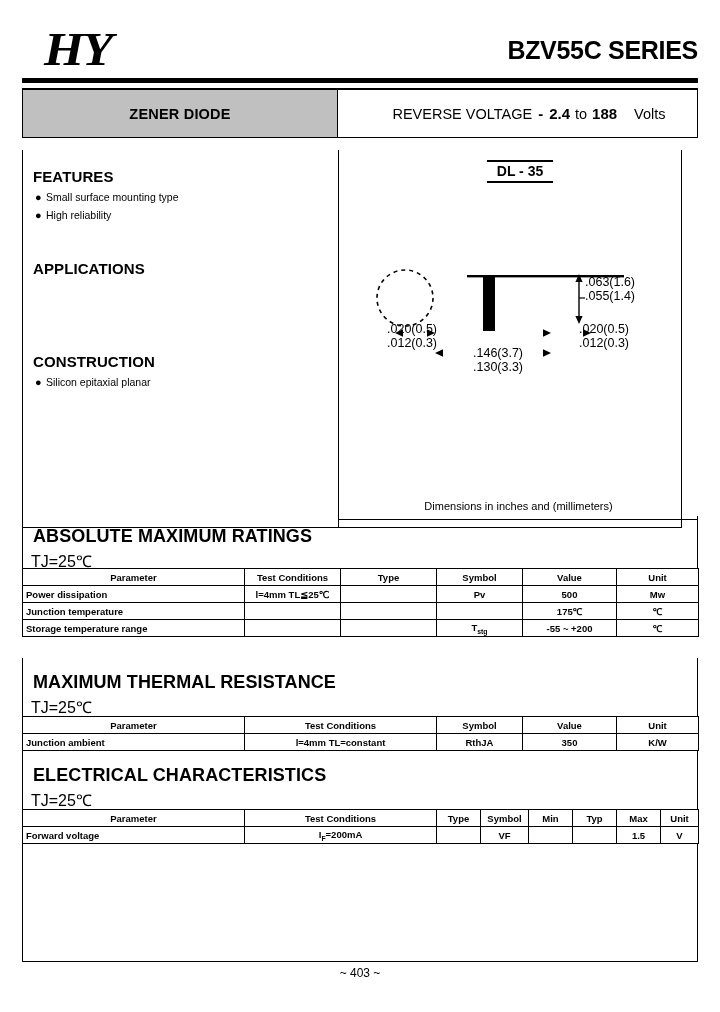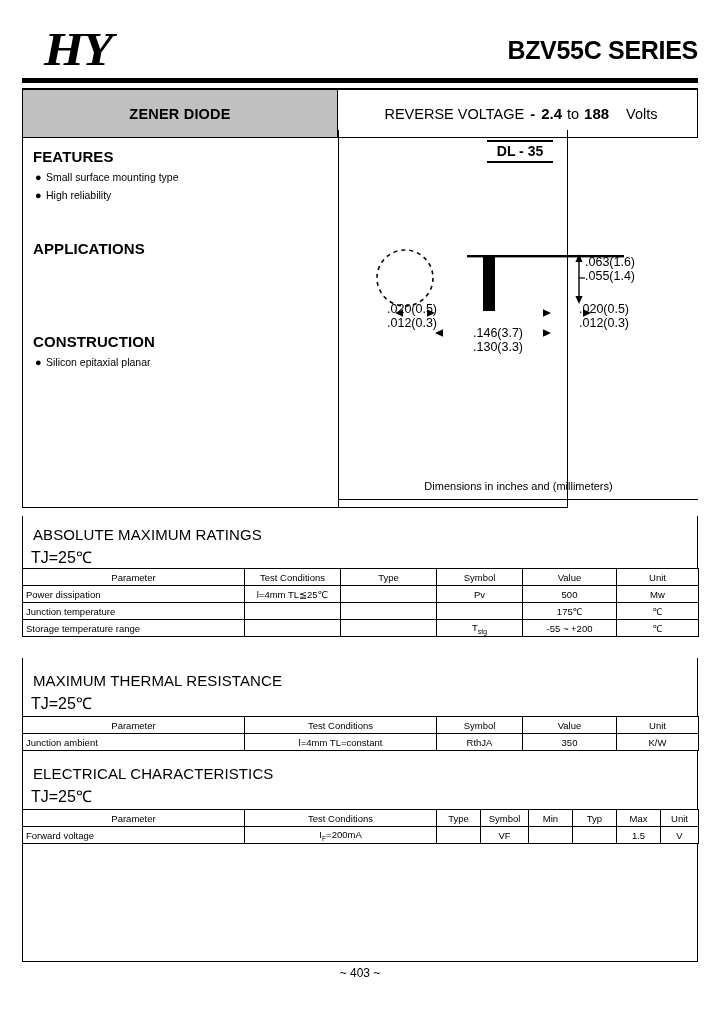--- a/index.html
+++ b/index.html
@@ -77,32 +77,32 @@
     box-sizing: border-box;
     display: flex; align-items: center; justify-content: center;
   }
   .banner-left span {
     font-weight: bold;
     font-size: 14.5px;
     letter-spacing: 0.2px;
   }
   .banner-right {
     position: absolute;
-    left: 318px; top: 0;
+    left: 326px; top: 0;
     width: 360px; height: 100%;
     display: flex; align-items: center; justify-content: center;
   }
   .banner-right .rv { font-size: 14.5px; }
   .banner-right .b { font-weight: bold; font-size: 15px; }
 
   
   .midbox {
     position: absolute;
-    left: 22px; top: 130px;
-    width: 546px; height: 378px;
+    left: 22px; top: 150px;
+    width: 660px; height: 378px;
     border: 1px solid #000;
     border-top: none;
     box-sizing: border-box;
   }
   .mid-divider {
     position: absolute;
     left: 315px; top: 0;
     width: 1px; height: 100%;
     background: #000;
   }
@@ -168,39 +168,39 @@
   .d-lf  { left: 48px;  top: 172px; text-align: right; }
   .d-bt  { left: 134px; top: 196px; }
   .sect-side {
     position: absolute;
     width: 676px;
     border-left: 1px solid #000;
     border-right: 1px solid #000;
     box-sizing: border-box;
   }
   .sect-title {
-    font-weight: normal;
-    font-size: 15px;
+    font-weight: bold;
+    font-size: 18px;
     letter-spacing: 0.1px;
     padding-left: 10px;
   }
   .sect-tj {
     font-size: 16px;
     padding-left: 8px;
     margin-top: 3px;
   }
 
   table.dt {
     width: 676px;
     border-collapse: collapse;
     table-layout: fixed;
   }
   table.dt td, table.dt th {
     border: 1px solid #000;
-    font-weight: normal;
+    font-weight: bold;
     font-size: 9.5px;
     height: 17px;
     padding: 0 3px;
     box-sizing: border-box;
     overflow: hidden;
     white-space: nowrap;
   }
   table.dt th { text-align: center; }
   table.dt td.l { text-align: left; }
   table.dt td.c { text-align: center; }

